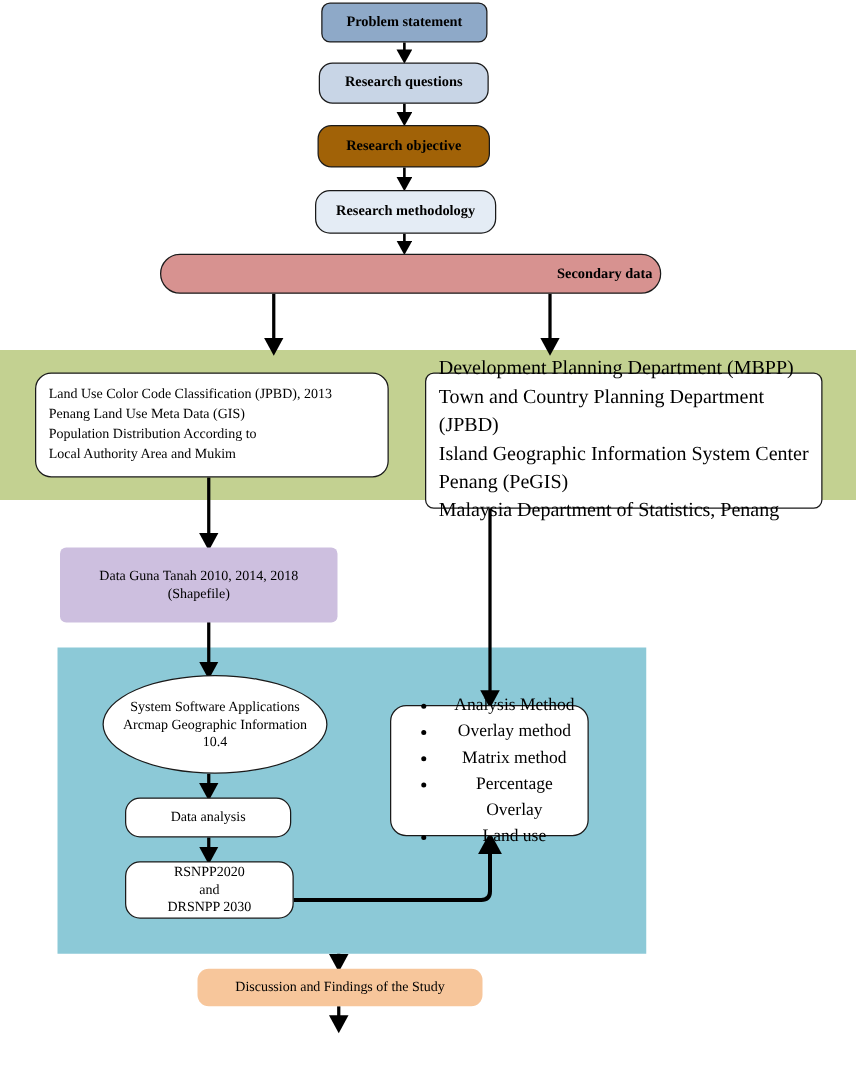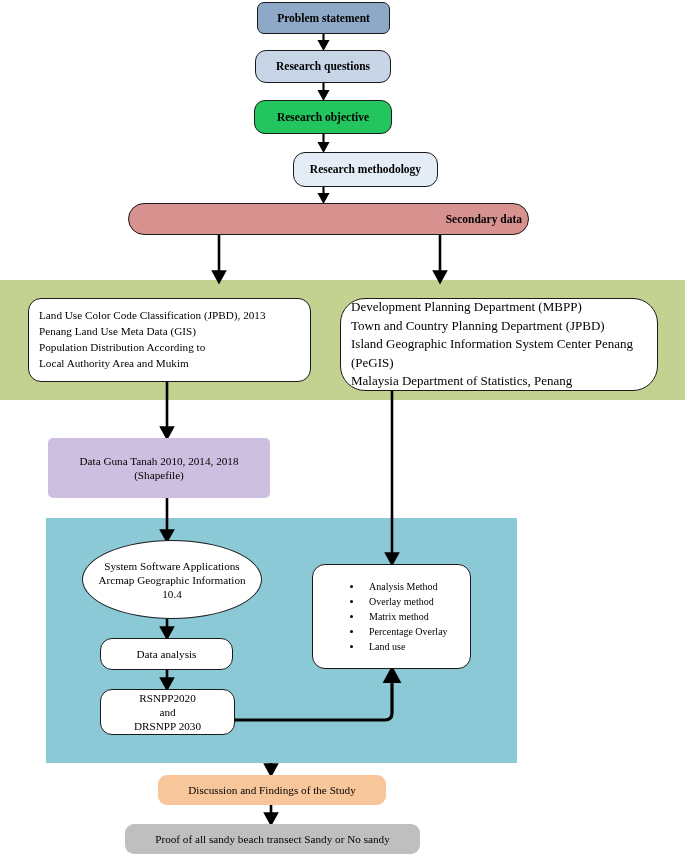--- a/index.html
+++ b/index.html
@@ -58,41 +58,41 @@
   #node-problem-statement {
     left: 257px; top: 2px; width: 133px; height: 32px;
     background: #8ea9c8; border-radius: 7px; font-size: 11.5px; font-weight: bold;
   }
   #node-research-questions {
     left: 255px; top: 50px; width: 136px; height: 33px;
     background: #c8d5e6; border-radius: 11px; font-size: 11.5px; font-weight: bold;
   }
   #node-research-objective {
     left: 254px; top: 100px; width: 138px; height: 34px;
-    background: #22c55e; border-radius: 11px; font-size: 11.5px; font-weight: bold; justify-content: center;
+    background: #a16207; border-radius: 11px; font-size: 11.5px; font-weight: bold; justify-content: center;
   }
   #node-research-methodology {
     left: 252px; top: 152px; width: 145px; height: 35px;
-    background: #e4ecf5; border-radius: 12px; font-size: 11.5px; font-weight: bold; margin-left: 41px;
+    background: #e4ecf5; border-radius: 12px; font-size: 11.5px; font-weight: bold;
   }
   #node-secondary-data {
     left: 128px; top: 203px; width: 401px; height: 32px;
     background: #d79290; border-radius: 16px; font-size: 11.5px; font-weight: bold; text-align: right;
   }
 
   
   #node-source-left {
     left: 28px; top: 298px; width: 283px; height: 84px;
     background: #ffffff; border-radius: 13px;
     justify-content: flex-start; text-align: left; font-size: 11.2px;
   }
   #node-source-right {
-    left: 340px; top: 298px; width: 318px; height: 93px;
-    background: #ffffff; border-radius: 25px;
-    justify-content: flex-start; text-align: left; font-size: 13px;
+    left: 340px; top: 298px; width: 318px; height: 109px;
+    background: #ffffff; border-radius: 7px;
+    justify-content: flex-start; text-align: left; font-size: 16px;
   }
   #node-source-left .node-text,
   #node-source-right .node-text {
     padding: 0 10px;
     line-height: 1.42;
   }
 
   
   #node-shapefile {
     left: 48px; top: 438px; width: 222px; height: 60px;
@@ -111,26 +111,26 @@
   #node-rsnpp {
     left: 100px; top: 689px; width: 135px; height: 46px;
     background: #ffffff; border-radius: 12px; font-size: 11.2px;
   }
   #node-methods-list {
     left: 312px; top: 564px; width: 159px; height: 105px;
     background: #ffffff; border-radius: 13px;
     align-items: center; justify-content: flex-start;
   }
   #node-methods-list ul {
-    margin: 16px;
+    margin: 4px;
     padding: 0 0 0 34px;
     list-style: disc;
-    font-size: 10px;
+    font-size: 14px;
     line-height: 1.5;
-    text-align: left;
+    text-align: center;
   }
   #node-methods-list li { padding-left: 6px; }
 
   
   #node-discussion {
     left: 158px; top: 775px; width: 228px; height: 30px;
     background: #f7c69b; border: none; border-radius: 9px; font-size: 11.2px;
   }
   #node-proof {
     left: 125px; top: 824px; width: 295px; height: 30px;
@@ -251,17 +251,14 @@
         <li>Matrix method</li>
         <li>Percentage Overlay</li>
         <li>Land use</li>
       </ul>
   </div>
 
   <div class="node" id="node-discussion">
     <span class="node-text">Discussion and Findings of the Study</span>
   </div>
 
-  <div class="node" id="node-proof">
-    <span class="node-text">Proof of all sandy beach transect Sandy or No sandy</span>
-  </div>
 
 </div>
 
 </body></html>

